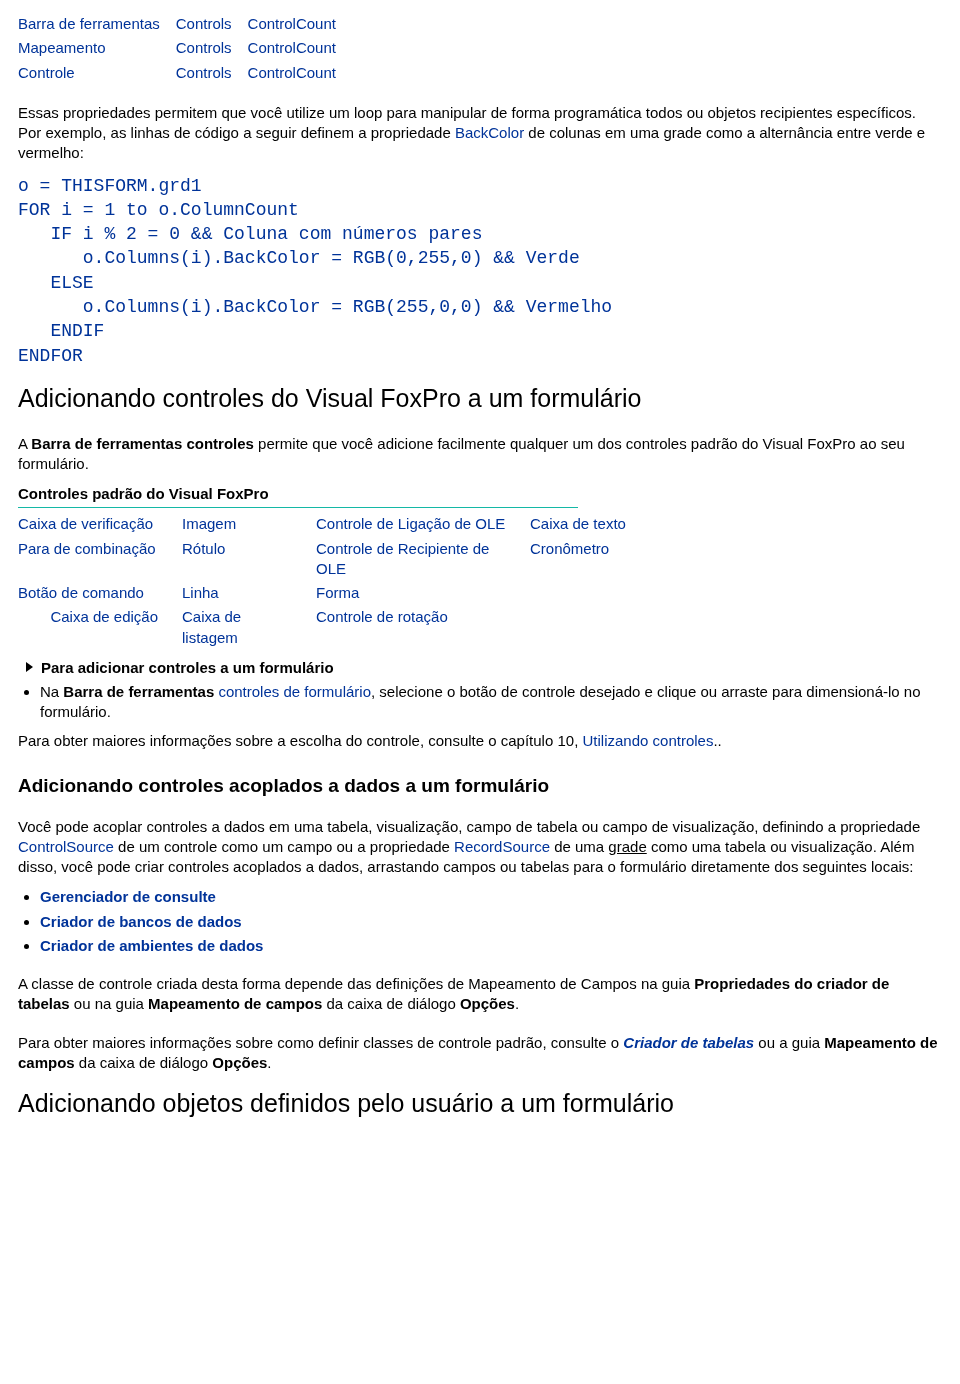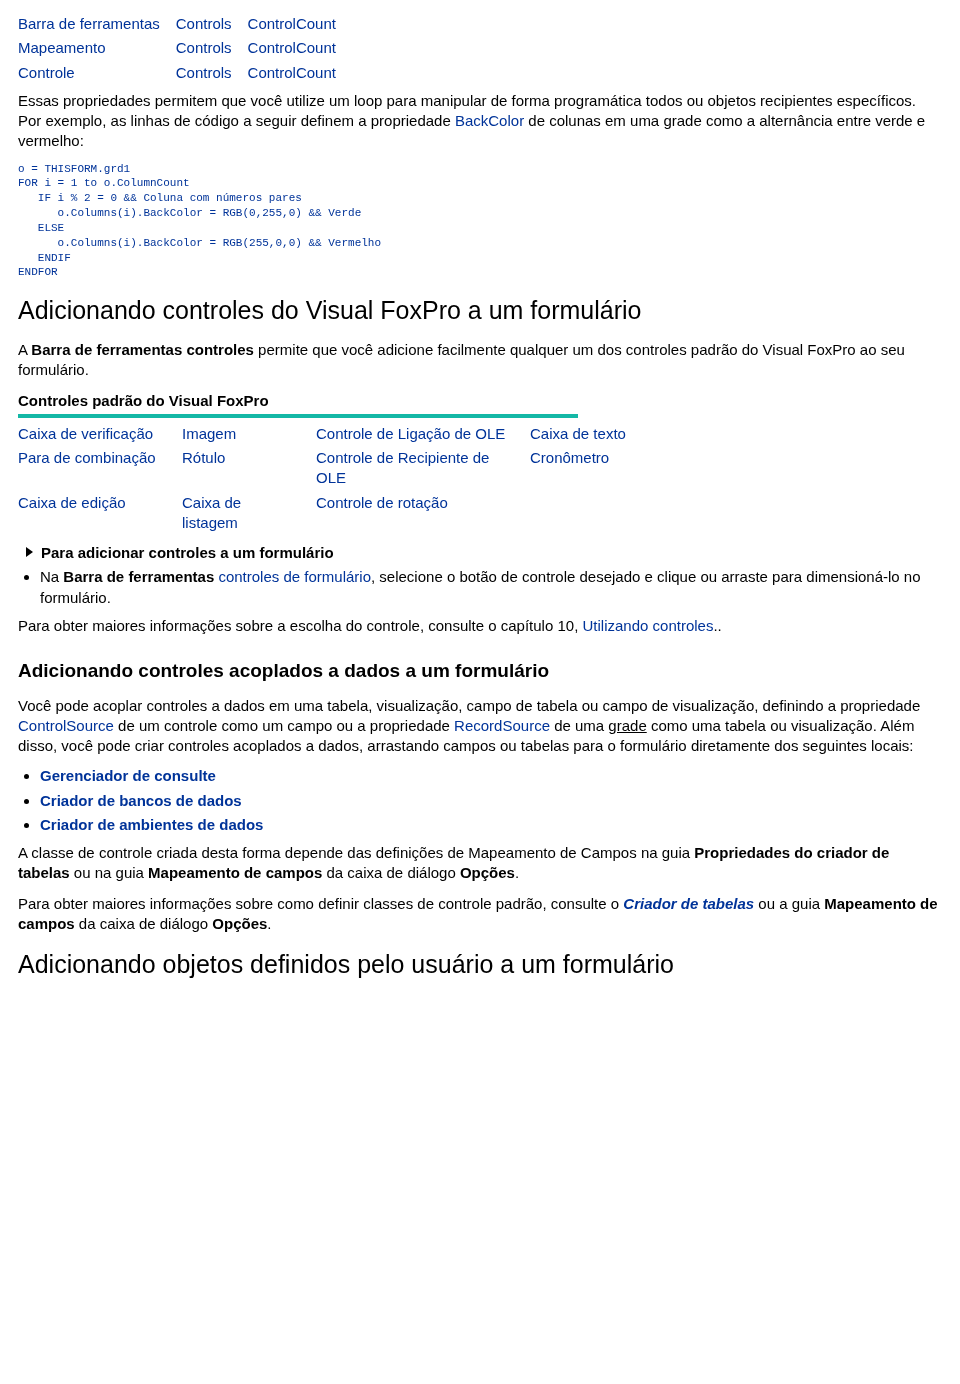--- a/index.html
+++ b/index.html
@@ -13,49 +13,49 @@
     box-sizing: border-box;
   }
   .tbl {
     display: table;
     border-collapse: collapse;
     margin: 0 0 6px 0;
   }
   .row { display: table-row; }
   .cell { display: table-cell; padding: 2px 16px 2px 0; vertical-align: top; white-space: nowrap; }
   .cell.blue { color: #003399; }
-  p { margin: 6px 0 10px 0; }
+  p { margin: 18px 0 10px 0; }
   .link { color: #003399; }
   .bold { font-weight: bold; }
   .underline-link { color: #000; text-decoration: underline; }
   .code {
     font-family: "Courier New", Courier, monospace;
     white-space: pre;
-    font-size: 11px;
+    font-size: 18px;
     color: #003399;
     margin: 10px 0 10px 0;
     line-height: 1.35;
   }
   h2.big {
     font-family: Arial, Helvetica, sans-serif;
     font-size: 25px;
     font-weight: normal;
     margin: 14px 0 12px 0;
     color: #000;
   }
   h3.boldhead {
     font-family: Arial, Helvetica, sans-serif;
     font-size: 19px;
     font-weight: bold;
     margin: 22px 0 12px 0;
     color: #000;
   }
   .section-label {
     font-weight: bold;
-    border-bottom: 4px solid #14b8a6;
+    border-bottom: 1px solid #14b8a6;
     padding-bottom: 3px;
     margin-bottom: 4px;
     margin-top: 10px;
     display: block;
     width: 560px;
   }
   .tbl4 { display: table; border-collapse: collapse; margin-bottom: 8px; }
   .tbl4 .cell { padding: 2px 24px 2px 0; }
   .col1 { width: 140px; }
   .col2 { width: 110px; }
@@ -124,21 +124,27 @@
     <span class="cell blue col3" style="white-space: normal;">Controle de Ligação de OLE</span>
     <span class="cell blue col4">Caixa de texto</span>
   </div>
   <div class="row">
     <span class="cell blue col1" style="white-space: normal;">Para de combinação</span>
     <span class="cell blue col2" style="white-space: normal;">Rótulo</span>
     <span class="cell blue col3" style="white-space: normal;">Controle de Recipiente de OLE</span>
     <span class="cell blue col4">Cronômetro</span>
   </div>
   <div class="row">
-    <span class="cell blue col1" style="white-space: normal;">Caixa de edição</span>
+    <span class="cell blue col1" style="white-space: normal;">Botão de comando</span>
+    <span class="cell blue col2" style="white-space: normal;">Linha</span>
+    <span class="cell blue col3" style="white-space: normal;">Forma</span>
+    <span class="cell blue col4"></span>
+  </div>
+  <div class="row">
+    <span class="cell blue col1" style="white-space: normal; text-align: right;">Caixa de edição</span>
     <span class="cell blue col2" style="white-space: normal;">Caixa de listagem</span>
     <span class="cell blue col3" style="white-space: normal;">Controle de rotação</span>
     <span class="cell blue col4"></span>
   </div>
 </div>
 
 <div class="triangle-line">
   <span class="triangle"></span><span>Para adicionar controles a um formulário</span>
 </div>
 

